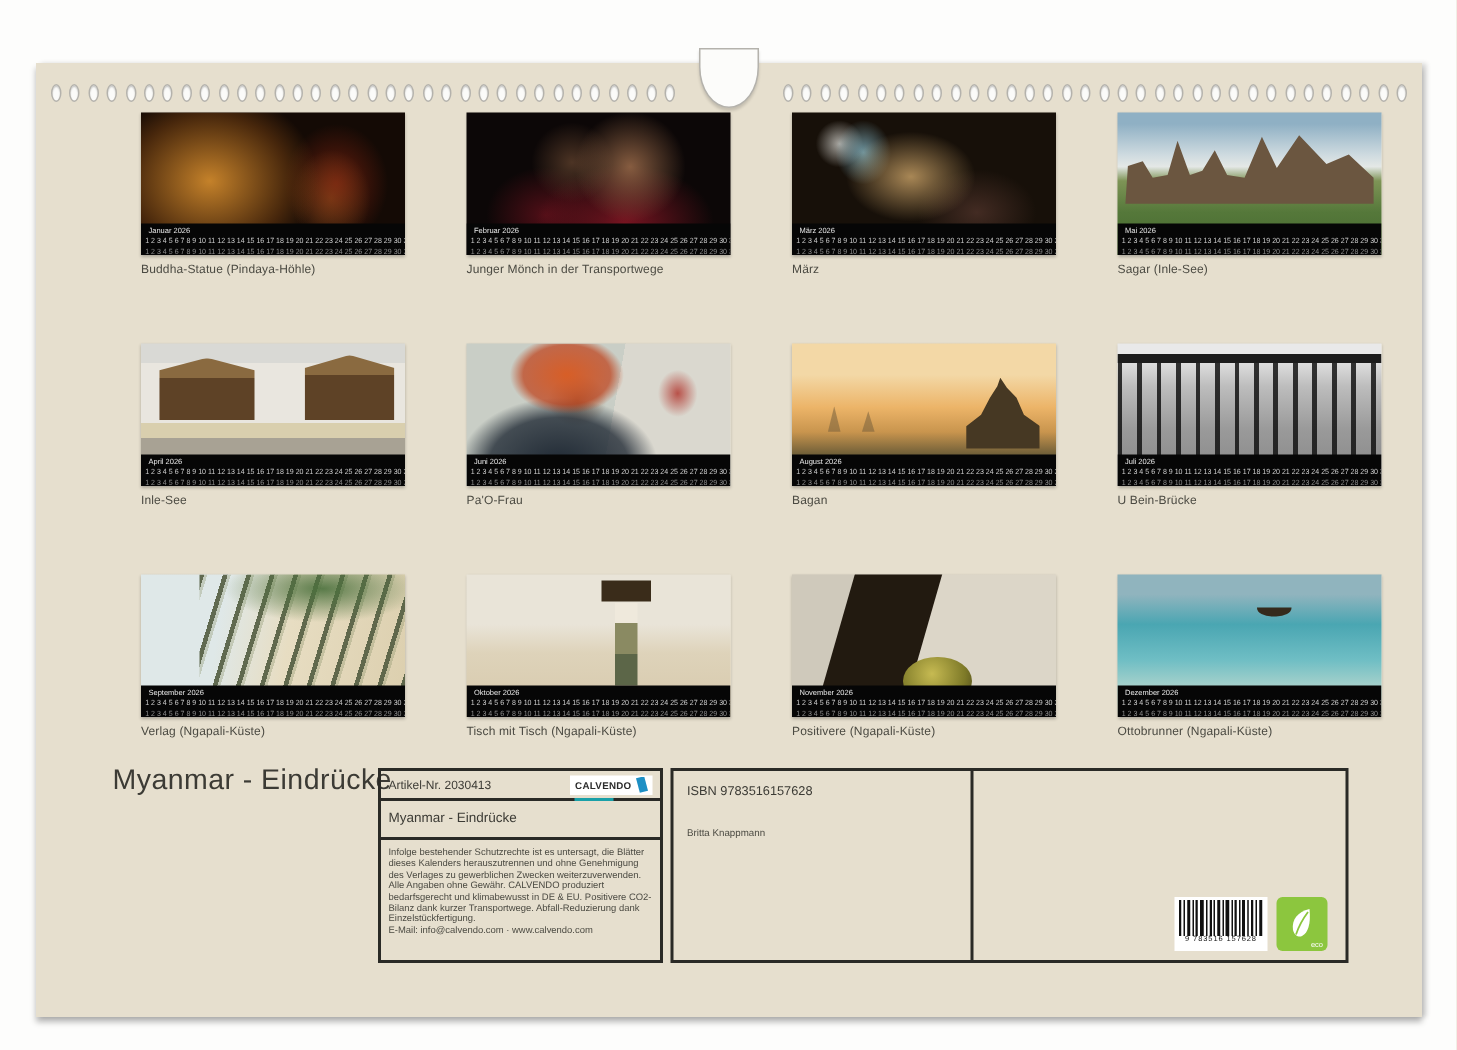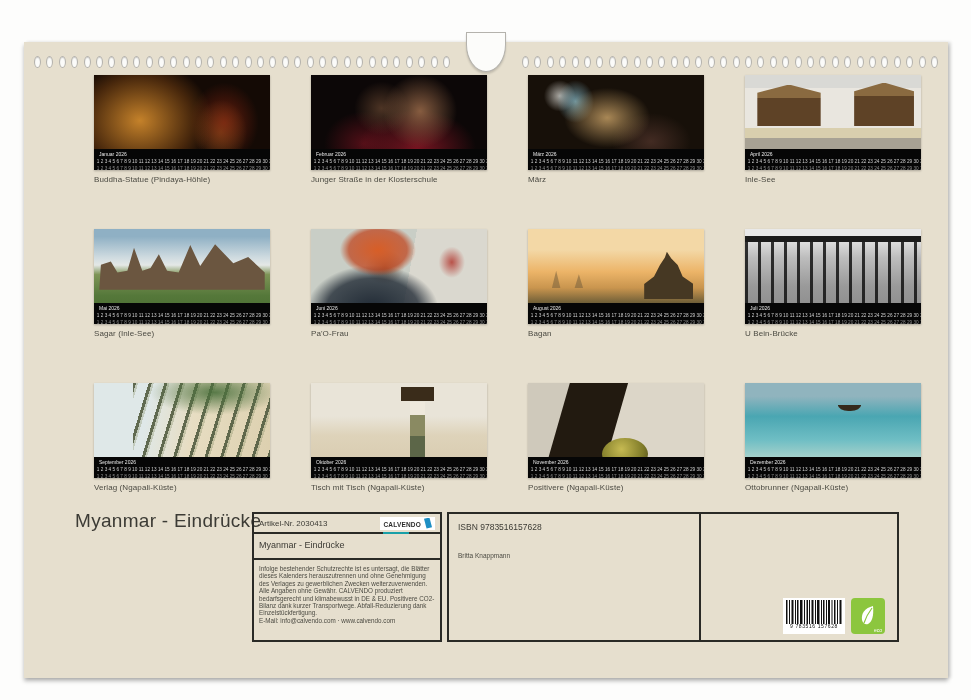--- a/index.html
+++ b/index.html
@@ -127,21 +127,21 @@
   .article-nr{font-size:8px;color:#3c3b35;}
   .cv-logo{display:flex;align-items:center;background:#ffffff;padding:1px 3px;height:13px;box-sizing:border-box;}
   .cv-logo-txt{font-size:6.5px;font-weight:bold;color:#2b2b2b;letter-spacing:.2px;line-height:6px;}
   .cv-logo-tag{display:block;width:26px;height:2px;background:#19a0a8;margin-top:1px;}
   .cv-logo-icon{width:8px;height:11px;margin-left:3px;background:#1d8fc4;
     clip-path:polygon(0 12%,68% 0,100% 88%,32% 100%);}
   .info-row2{border-bottom:2px solid #2a2a26;padding:6px 5px;height:26px;box-sizing:border-box;
     font-size:9px;color:#3c3b35;}
   .info-row3{padding:5px 5px;font-size:6.3px;line-height:7.4px;color:#4b4a42;}
   .pub-box{left:423px;top:470px;width:452px;height:130px;display:flex;}
-  .pub-left{width:252px;border-right:2px solid #2a2a26;box-sizing:border-box;position:relative;}
+  .pub-left{width:200px;border-right:2px solid #2a2a26;box-sizing:border-box;position:relative;}
   .pub-right{flex:1;position:relative;}
   .isbn{position:absolute;left:9px;top:8px;font-size:8.5px;color:#3c3b35;}
   .author{position:absolute;left:9px;top:38px;font-size:6.5px;color:#4b4a42;}
   .address{position:absolute;left:112px;top:8px;font-size:8.5px;line-height:10px;color:#3c3b35;}
   .barcode-wrap{position:absolute;right:52px;bottom:6px;width:62px;height:36px;background:#ffffff;
     display:flex;flex-direction:column;align-items:center;justify-content:flex-start;padding-top:2px;box-sizing:border-box;}
   .barcode-digits{font-size:5px;color:#111;letter-spacing:.6px;margin-top:-1px;}
   .eco{position:absolute;right:12px;bottom:6px;width:34px;height:36px;background:#8cc63e;border-radius:4px;
     display:flex;align-items:center;justify-content:center;position:absolute;}
   .eco-label{position:absolute;right:3px;bottom:1px;font-size:5px;color:#fff;}
@@ -242,54 +242,54 @@
     </div>
 
     <div class="cell">
       <div class="photo p2">
         <div class="cal-strip">
           <div class="cal-month">Februar 2026</div>
           <div class="cal-days">1 2 3 4 5 6 7 8 9 10 11 12 13 14 15 16 17 18 19 20 21 22 23 24 25 26 27 28 29 30 31</div>
           <div class="cal-days dim">1 2 3 4 5 6 7 8 9 10 11 12 13 14 15 16 17 18 19 20 21 22 23 24 25 26 27 28 29 30 31</div>
         </div>
       </div>
-      <div class="caption">Junger Straße in der Klosterschule</div>
+      <div class="caption">Junger Mönch in der Transportwege</div>
     </div>
 
     <div class="cell">
       <div class="photo p3">
         <div class="cal-strip">
           <div class="cal-month">März 2026</div>
           <div class="cal-days">1 2 3 4 5 6 7 8 9 10 11 12 13 14 15 16 17 18 19 20 21 22 23 24 25 26 27 28 29 30 31</div>
           <div class="cal-days dim">1 2 3 4 5 6 7 8 9 10 11 12 13 14 15 16 17 18 19 20 21 22 23 24 25 26 27 28 29 30 31</div>
         </div>
       </div>
       <div class="caption">März</div>
     </div>
 
     <div class="cell">
+      <div class="photo p5">
+        <div class="cal-strip">
+          <div class="cal-month">Mai 2026</div>
+          <div class="cal-days">1 2 3 4 5 6 7 8 9 10 11 12 13 14 15 16 17 18 19 20 21 22 23 24 25 26 27 28 29 30 31</div>
+          <div class="cal-days dim">1 2 3 4 5 6 7 8 9 10 11 12 13 14 15 16 17 18 19 20 21 22 23 24 25 26 27 28 29 30 31</div>
+        </div>
+      </div>
+      <div class="caption">Sagar (Inle-See)</div>
+    </div>
+
+    <div class="cell">
       <div class="photo p4">
         <div class="cal-strip">
           <div class="cal-month">April 2026</div>
           <div class="cal-days">1 2 3 4 5 6 7 8 9 10 11 12 13 14 15 16 17 18 19 20 21 22 23 24 25 26 27 28 29 30 31</div>
           <div class="cal-days dim">1 2 3 4 5 6 7 8 9 10 11 12 13 14 15 16 17 18 19 20 21 22 23 24 25 26 27 28 29 30 31</div>
         </div>
       </div>
       <div class="caption">Inle-See</div>
-    </div>
-
-    <div class="cell">
-      <div class="photo p5">
-        <div class="cal-strip">
-          <div class="cal-month">Mai 2026</div>
-          <div class="cal-days">1 2 3 4 5 6 7 8 9 10 11 12 13 14 15 16 17 18 19 20 21 22 23 24 25 26 27 28 29 30 31</div>
-          <div class="cal-days dim">1 2 3 4 5 6 7 8 9 10 11 12 13 14 15 16 17 18 19 20 21 22 23 24 25 26 27 28 29 30 31</div>
-        </div>
-      </div>
-      <div class="caption">Sagar (Inle-See)</div>
     </div>
 
     <div class="cell">
       <div class="photo p6">
         <div class="cal-strip">
           <div class="cal-month">Juni 2026</div>
           <div class="cal-days">1 2 3 4 5 6 7 8 9 10 11 12 13 14 15 16 17 18 19 20 21 22 23 24 25 26 27 28 29 30 31</div>
           <div class="cal-days dim">1 2 3 4 5 6 7 8 9 10 11 12 13 14 15 16 17 18 19 20 21 22 23 24 25 26 27 28 29 30 31</div>
         </div>
       </div>

